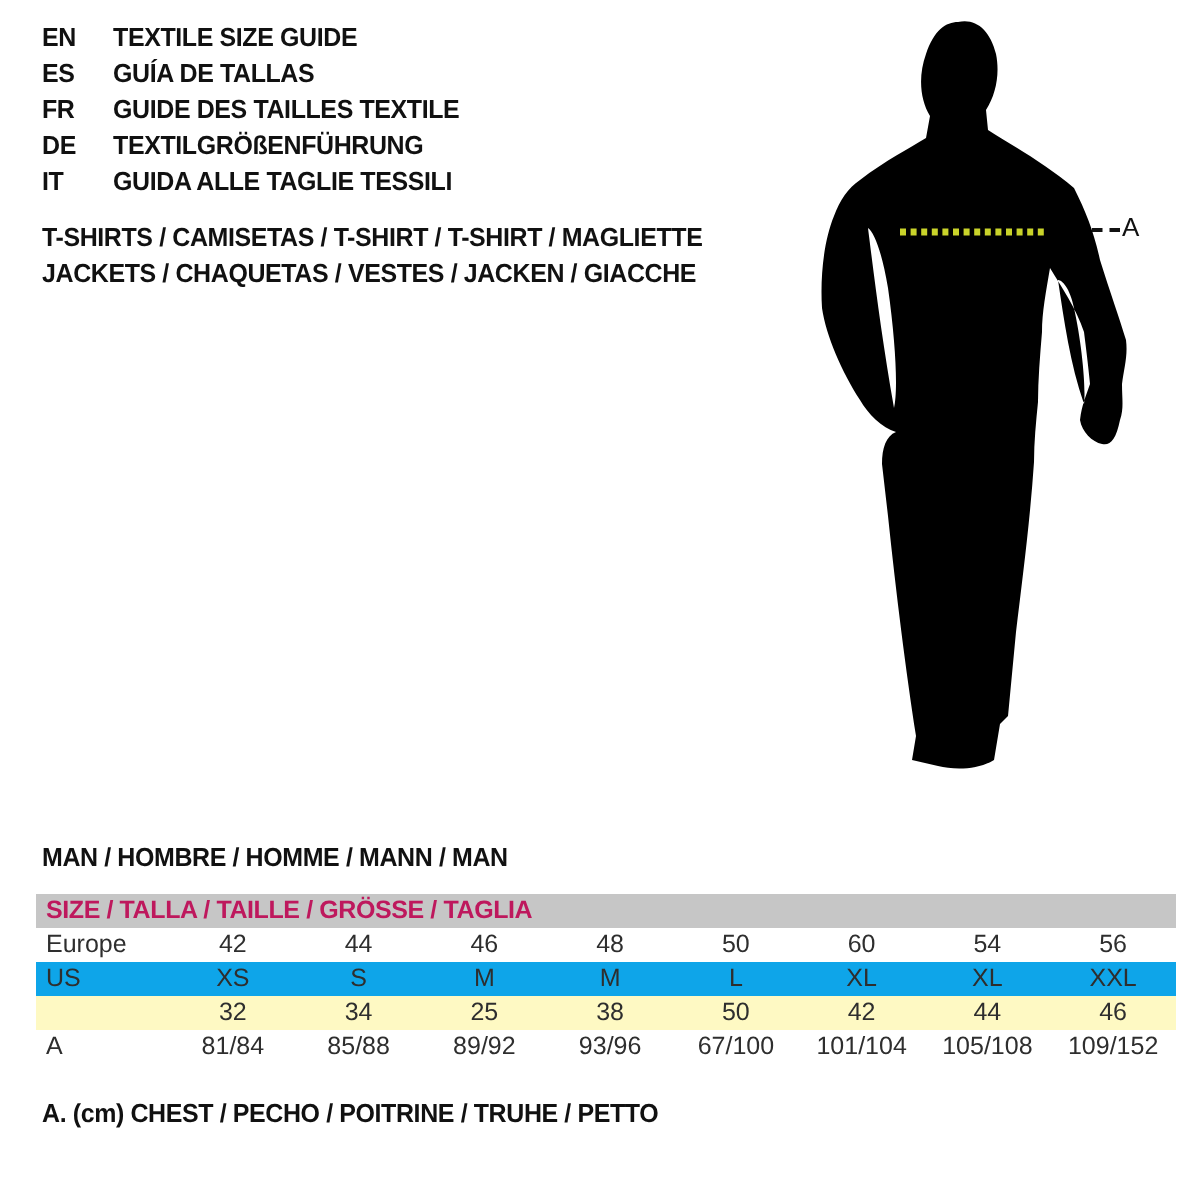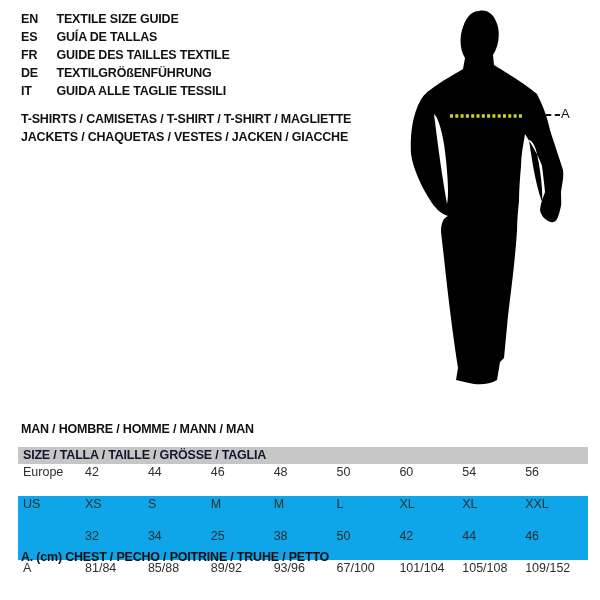--- a/index.html
+++ b/index.html
@@ -22,26 +22,26 @@
   .measure-dash{left:546px;top:114px;width:14px;height:0;border-top:2px dashed #111;}
   .measure-label{left:561px;top:106px;font-size:13px;font-weight:500;color:#111;}
 
   
   .section-title{left:21px;top:421px;font-weight:700;font-size:13px;letter-spacing:-.2px;
                  transform:scaleX(.96);transform-origin:left top;white-space:nowrap;}
 
   
   .size-table{left:18px;top:447px;width:570px;font-size:12.5px;color:#2e2e2e;}
   .thead{background:#c6c6c6;height:17px;line-height:17px;padding-left:5px;
-         font-weight:700;letter-spacing:-.2px;color:#0f172a;box-sizing:border-box;}
-  .tr{display:grid;grid-template-columns:67px repeat(8,1fr);height:32px;line-height:16px;}
-  .td{text-align:left;}
+         font-weight:700;letter-spacing:-.2px;color:#be185d;box-sizing:border-box;}
+  .tr{display:grid;grid-template-columns:67px repeat(8,1fr);height:17px;line-height:16px;}
+  .td{text-align:center;}
   .td.label{text-align:left;padding-left:5px;}
   .row-us{background:#0ea5e9;}
-  .row-numeric{background:#0ea5e9;}
+  .row-numeric{background:#fef9c3;}
 
   
   .footnote{left:21px;top:549px;font-weight:700;font-size:13px;letter-spacing:-.2px;
             transform:scaleX(.96);transform-origin:left top;white-space:nowrap;}
 </style>
 </head>
 <body>
 
 <div class="abs lang-list">
   <div class="lang-row">

